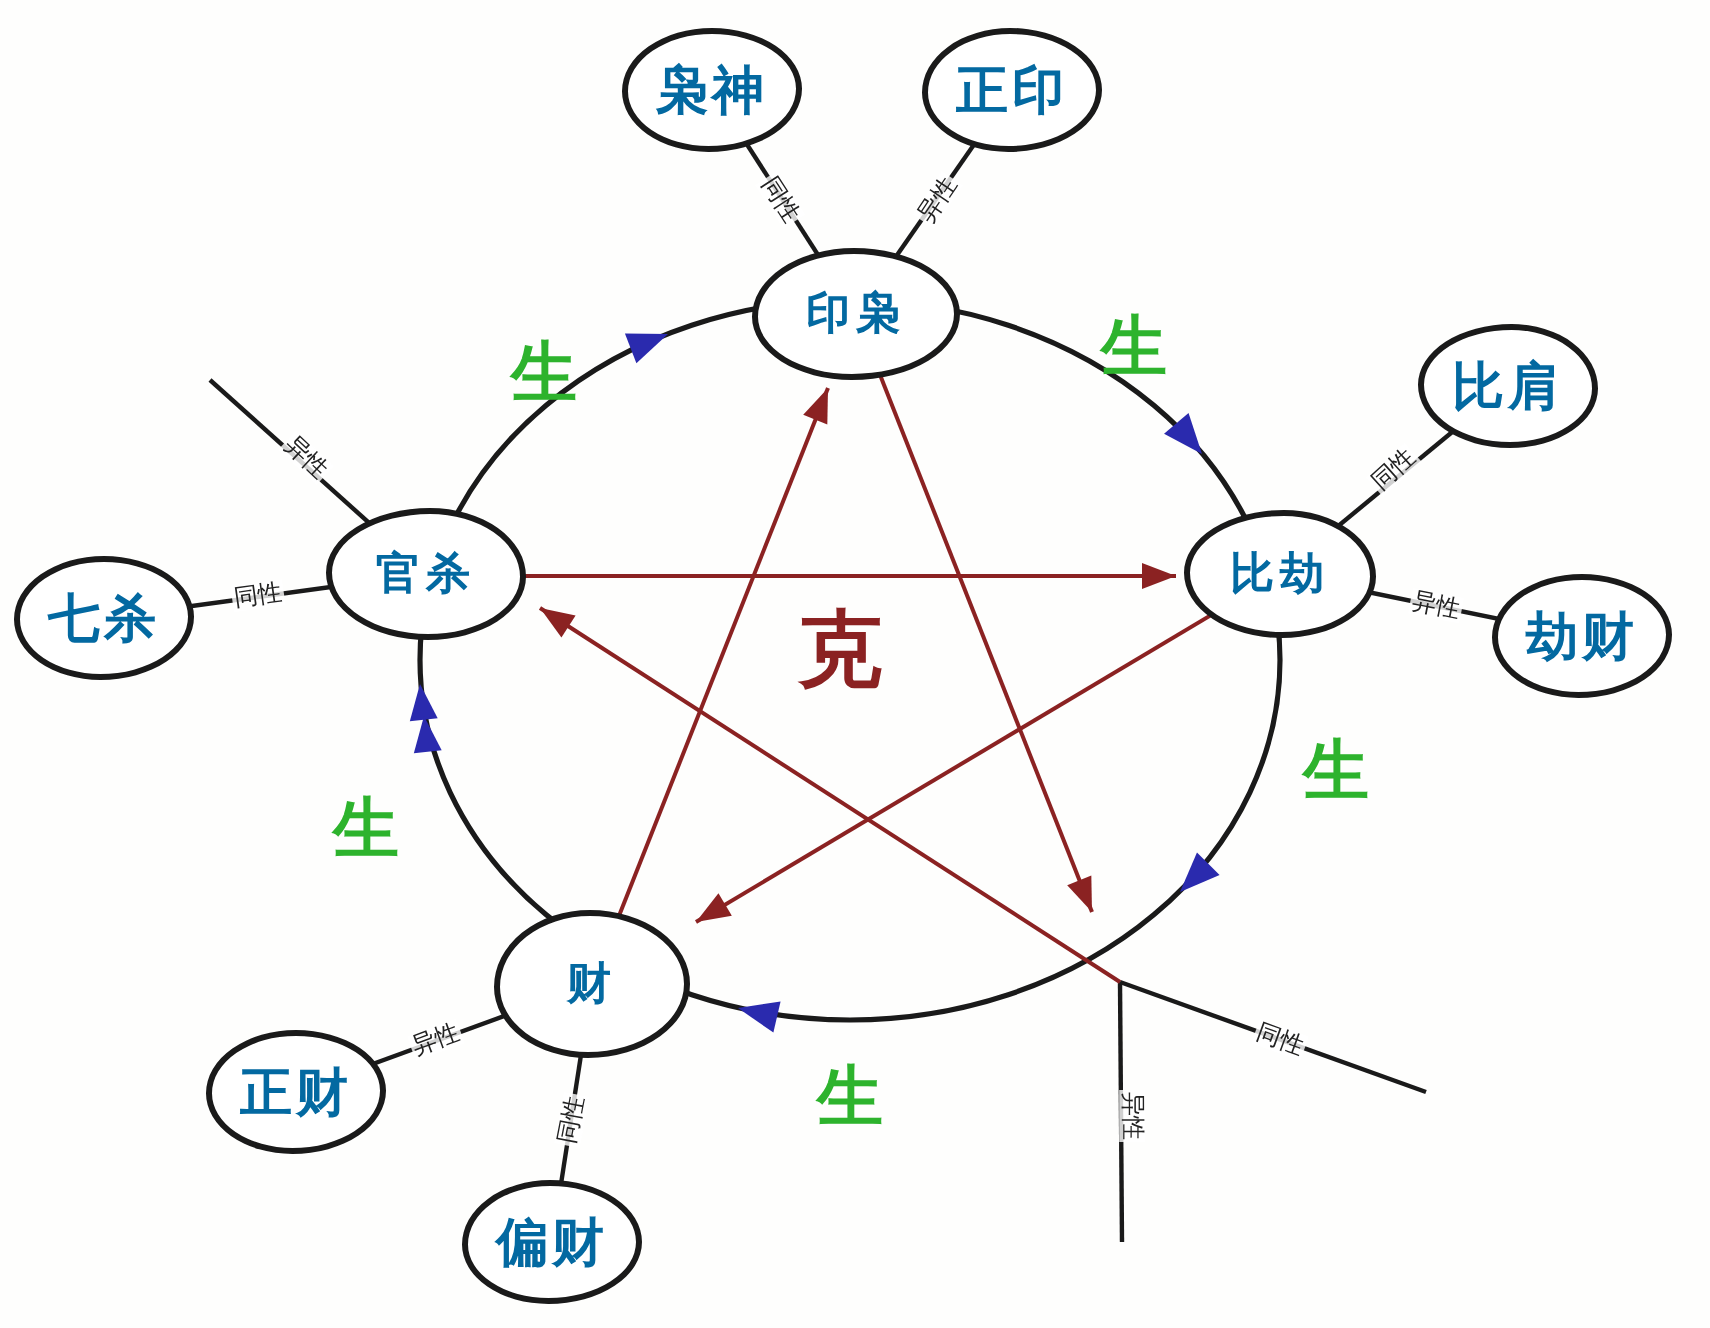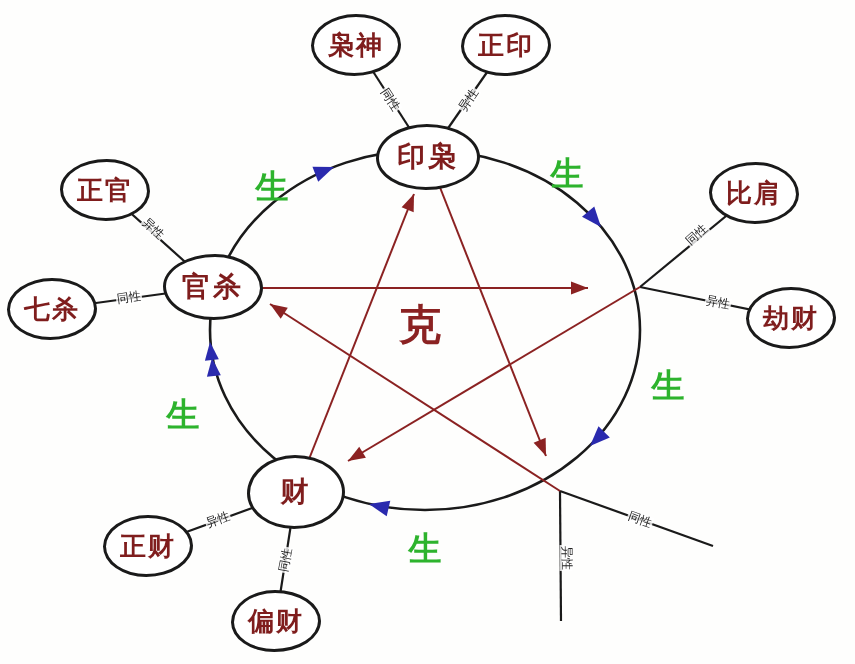--- a/index.html
+++ b/index.html
@@ -3,25 +3,25 @@
 <meta charset="utf-8">
 <style>
   * { margin:0; padding:0; box-sizing:border-box; }
   html,body { background:#fff; }
   body { font-family:"DejaVu Sans","Liberation Sans",sans-serif; }
   .canvas { position:relative; width:855px; height:664px; background:#fefefdff; overflow:hidden; }
   .layer { position:absolute; inset:0; }
   svg.layer { pointer-events:none; }
 
   .node { position:absolute; background:#fff; border:3px solid var(--ink,#1a1a1a);
-          display:flex; align-items:center; justify-content:center; color:#7f1d1d; }
+          display:flex; align-items:center; justify-content:center; color:#0369a1; }
   .r1 { border-radius:49% 51% 52% 48% / 52% 50% 50% 48%; }
   .r2 { border-radius:52% 48% 49% 51% / 49% 52% 48% 51%; }
   .r3 { border-radius:50% 50% 52% 48% / 51% 49% 51% 49%; }
-  .main-node { font-size:28px; font-weight:600; letter-spacing:3px; }
+  .main-node { font-size:22px; font-weight:600; letter-spacing:3px; }
   .sat-node  { font-size:26px; font-weight:600; letter-spacing:2px; }
 
   .sheng { position:absolute; color:var(--green,#2db32d); font-size:33px; font-weight:700;
            transform:translate(-50%,-50%); line-height:1; }
   .ke-center { position:absolute; color:var(--red,#8b2222); font-size:42px; font-weight:700;
            transform:translate(-50%,-50%); line-height:1; }
 
   .rel-label { position:absolute; font-size:12px; color:#222; white-space:nowrap;
            background:rgba(255,255,255,.8); padding:0 1px; line-height:1.1; }
 
@@ -75,20 +75,23 @@
       <path class="bluehead" d="M0,0 L-18,7 L-18,-7 Z" transform="translate(210,342) rotate(-96)"></path>
       <path class="bluehead" d="M0,0 L-18,7 L-18,-7 Z" transform="translate(212,358) rotate(-96)"></path>
     </g>
   </svg>
 
   <div class="layer">
 
     <div class="node main-node r1" style="left:376px; top:124px; width:104px; height:66px;">
       <span>印枭</span>
     </div>
+    <div class="node main-node r2" style="left:592px; top:255px; width:96px; height:64px;">
+      <span>比劫</span>
+    </div>
     <div class="node main-node r1" style="left:247px; top:455px; width:98px; height:74px;">
       <span>财</span>
     </div>
     <div class="node main-node r2" style="left:163px; top:254px; width:100px; height:66px;">
       <span>官杀</span>
     </div>
 
     <div class="node sat-node r3" style="left:311px; top:14px; width:90px; height:62px;">
       <span>枭神</span>
     </div>
@@ -99,23 +102,20 @@
       <span>比肩</span>
     </div>
     <div class="node sat-node r3" style="left:746px; top:287px; width:90px; height:62px;">
       <span>劫财</span>
     </div>
     <div class="node sat-node r3" style="left:103px; top:515px; width:90px; height:62px;">
       <span>正财</span>
     </div>
     <div class="node sat-node r1" style="left:231px; top:590px; width:90px; height:62px;">
       <span>偏财</span>
-    </div>
-    <div class="node sat-node r2" style="left:60px; top:159px; width:90px; height:62px;">
-      <span>正官</span>
     </div>
     <div class="node sat-node r3" style="left:7px; top:278px; width:90px; height:62px;">
       <span>七杀</span>
     </div>
 
     <div class="ke-center" style="left:420px; top:325px;">克</div>
 
     <div class="sheng" style="left:272px; top:186px;">生</div>
     <div class="sheng" style="left:567px; top:173px;">生</div>
     <div class="sheng" style="left:668px; top:385px;">生</div>

